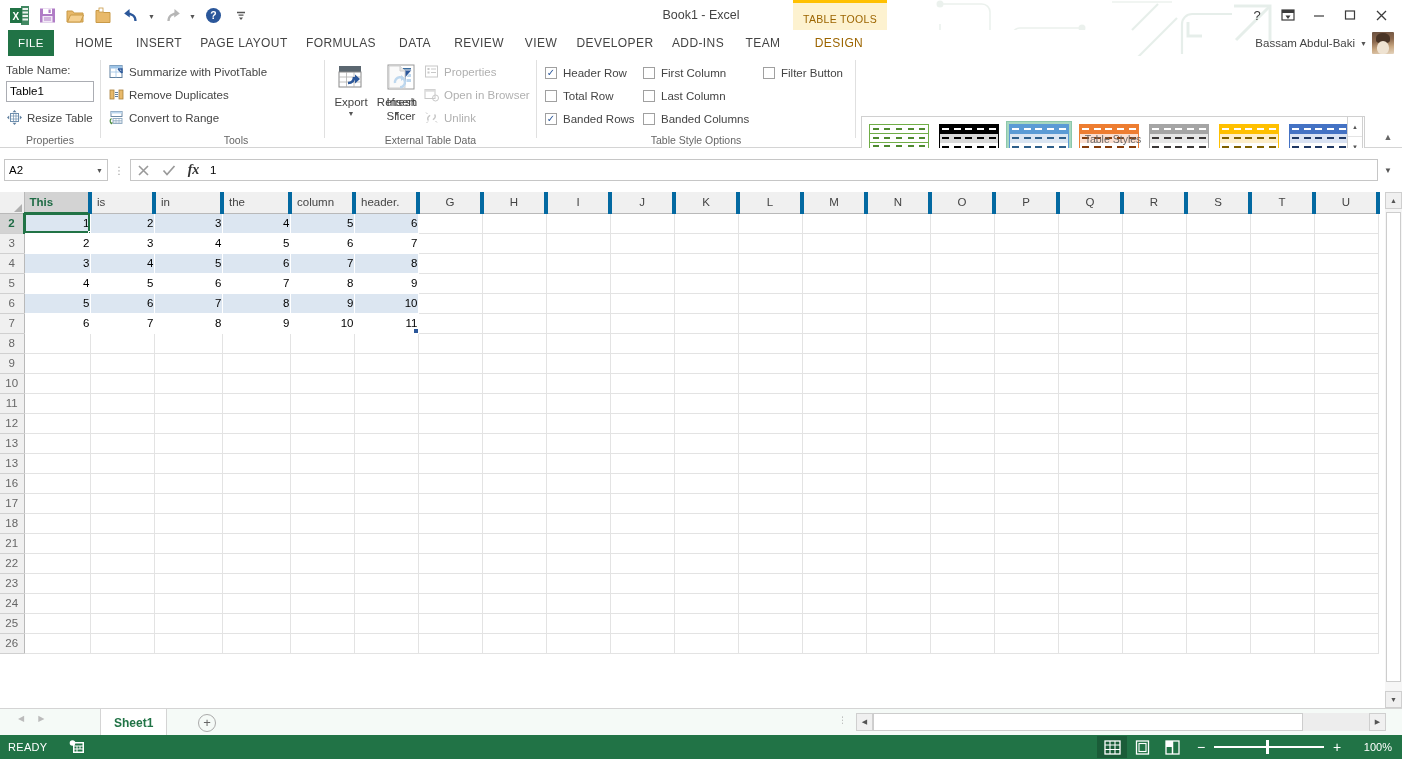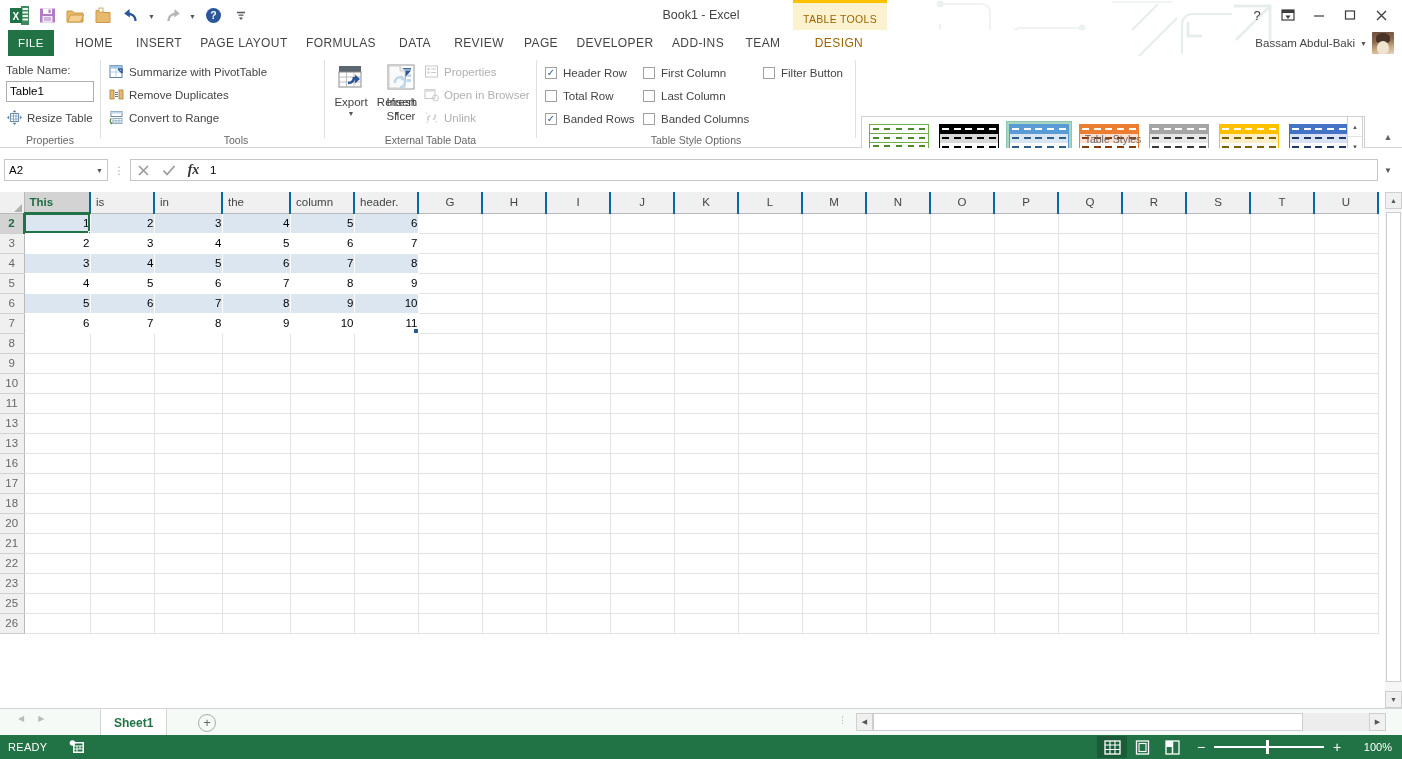--- a/index.html
+++ b/index.html
@@ -158,21 +158,21 @@
   table.sheet td, table.sheet th { padding: 0; }
   .corner {
     width: 24px; height: 21px; background: #f0f0f0; border-right: 1px solid #b9b9b9;
     border-bottom: 1px solid #b9b9b9; position: relative;
   }
   .corner:after {
     content:''; position:absolute; right:2px; bottom:1px; width:0;height:0;
     border-left: 8px solid transparent; border-bottom: 8px solid #b0b0b0;
   }
   .colh {
-    height: 21px; background: #f0f0f0; border-right: 2px solid #0369a1; border-bottom: 1px solid #b9b9b9;
+    height: 21px; background: #f0f0f0; border-right: 4px solid #0369a1; border-bottom: 1px solid #b9b9b9;
     font-weight: normal; font-size: 11.5px; color: #444; text-align: center; cursor: default;
   }
   .colh.tbl {
     text-align: left; padding-left: 5px; background: #f0f0f0; color: #444;
     border-bottom: 1px solid #b9b9b9;
   }
   .colh.tbl.active { background: #d3d3d3; color: #1f6b45; font-weight: bold; border-bottom: 2px solid #217346; }
   .rowh {
     width: 24px; height: 20px; background: #f0f0f0; border-right: 1px solid #b9b9b9;
     border-bottom: 1px solid #d0d0d0; font-weight: normal; font-size: 11.5px; color: #666;
@@ -368,21 +368,21 @@
 
   <div class="tabstrip">
     <div class="bgwhite"></div>
     <div class="tab file" style="left:8px;width:46px;">FILE</div>
     <div class="tab" style="left:68px;width:52px;">HOME</div>
     <div class="tab" style="left:130px;width:58px;">INSERT</div>
     <div class="tab" style="left:196px;width:96px;">PAGE LAYOUT</div>
     <div class="tab" style="left:300px;width:82px;">FORMULAS</div>
     <div class="tab" style="left:392px;width:46px;">DATA</div>
     <div class="tab" style="left:448px;width:62px;">REVIEW</div>
-    <div class="tab" style="left:518px;width:46px;">PAGE</div>
+    <div class="tab" style="left:518px;width:46px;">VIEW</div>
     <div class="tab" style="left:572px;width:86px;">DEVELOPER</div>
     <div class="tab" style="left:666px;width:64px;">ADD-INS</div>
     <div class="tab" style="left:738px;width:50px;">TEAM</div>
     <div class="tab active" style="left:796px;width:86px;">DESIGN</div>
   </div>
 
   <div class="user-area">
     <span>Bassam Abdul-Baki</span>
     <span style="font-size:7px;color:#555;">▼</span>
     <span class="avatar"></span>
@@ -1140,20 +1140,44 @@
             <td class="cell" style="width: 64px;"></td>
             <td class="cell" style="width: 64px;"></td>
             <td class="cell" style="width: 64px;"></td>
             <td class="cell" style="width: 64px;"></td>
             <td class="cell" style="width: 64px;"></td>
             <td class="cell" style="width: 64px;"></td>
             <td class="cell" style="width: 64px;"></td>
             <td class="cell" style="width: 64px;"></td>
           </tr>
           <tr>
+            <th class="rowh">12</th>
+            <td class="cell" style="width: 66px;"></td>
+            <td class="cell" style="width: 64px;"></td>
+            <td class="cell" style="width: 68px;"></td>
+            <td class="cell" style="width: 68px;"></td>
+            <td class="cell" style="width: 64px;"></td>
+            <td class="cell" style="width: 64px;"></td>
+            <td class="cell" style="width: 64px;"></td>
+            <td class="cell" style="width: 64px;"></td>
+            <td class="cell" style="width: 64px;"></td>
+            <td class="cell" style="width: 64px;"></td>
+            <td class="cell" style="width: 64px;"></td>
+            <td class="cell" style="width: 64px;"></td>
+            <td class="cell" style="width: 64px;"></td>
+            <td class="cell" style="width: 64px;"></td>
+            <td class="cell" style="width: 64px;"></td>
+            <td class="cell" style="width: 64px;"></td>
+            <td class="cell" style="width: 64px;"></td>
+            <td class="cell" style="width: 64px;"></td>
+            <td class="cell" style="width: 64px;"></td>
+            <td class="cell" style="width: 64px;"></td>
+            <td class="cell" style="width: 64px;"></td>
+          </tr>
+          <tr>
             <th class="rowh">13</th>
             <td class="cell" style="width: 66px;"></td>
             <td class="cell" style="width: 64px;"></td>
             <td class="cell" style="width: 68px;"></td>
             <td class="cell" style="width: 68px;"></td>
             <td class="cell" style="width: 64px;"></td>
             <td class="cell" style="width: 64px;"></td>
             <td class="cell" style="width: 64px;"></td>
             <td class="cell" style="width: 64px;"></td>
             <td class="cell" style="width: 64px;"></td>
@@ -1260,44 +1284,20 @@
             <td class="cell" style="width: 64px;"></td>
             <td class="cell" style="width: 64px;"></td>
             <td class="cell" style="width: 64px;"></td>
             <td class="cell" style="width: 64px;"></td>
             <td class="cell" style="width: 64px;"></td>
             <td class="cell" style="width: 64px;"></td>
             <td class="cell" style="width: 64px;"></td>
             <td class="cell" style="width: 64px;"></td>
           </tr>
           <tr>
-            <th class="rowh">20</th>
-            <td class="cell" style="width: 66px;"></td>
-            <td class="cell" style="width: 64px;"></td>
-            <td class="cell" style="width: 68px;"></td>
-            <td class="cell" style="width: 68px;"></td>
-            <td class="cell" style="width: 64px;"></td>
-            <td class="cell" style="width: 64px;"></td>
-            <td class="cell" style="width: 64px;"></td>
-            <td class="cell" style="width: 64px;"></td>
-            <td class="cell" style="width: 64px;"></td>
-            <td class="cell" style="width: 64px;"></td>
-            <td class="cell" style="width: 64px;"></td>
-            <td class="cell" style="width: 64px;"></td>
-            <td class="cell" style="width: 64px;"></td>
-            <td class="cell" style="width: 64px;"></td>
-            <td class="cell" style="width: 64px;"></td>
-            <td class="cell" style="width: 64px;"></td>
-            <td class="cell" style="width: 64px;"></td>
-            <td class="cell" style="width: 64px;"></td>
-            <td class="cell" style="width: 64px;"></td>
-            <td class="cell" style="width: 64px;"></td>
-            <td class="cell" style="width: 64px;"></td>
-          </tr>
-          <tr>
             <th class="rowh">21</th>
             <td class="cell" style="width: 66px;"></td>
             <td class="cell" style="width: 64px;"></td>
             <td class="cell" style="width: 68px;"></td>
             <td class="cell" style="width: 68px;"></td>
             <td class="cell" style="width: 64px;"></td>
             <td class="cell" style="width: 64px;"></td>
             <td class="cell" style="width: 64px;"></td>
             <td class="cell" style="width: 64px;"></td>
             <td class="cell" style="width: 64px;"></td>
@@ -1333,20 +1333,44 @@
             <td class="cell" style="width: 64px;"></td>
             <td class="cell" style="width: 64px;"></td>
             <td class="cell" style="width: 64px;"></td>
             <td class="cell" style="width: 64px;"></td>
             <td class="cell" style="width: 64px;"></td>
             <td class="cell" style="width: 64px;"></td>
             <td class="cell" style="width: 64px;"></td>
           </tr>
           <tr>
             <th class="rowh">23</th>
+            <td class="cell" style="width: 66px;"></td>
+            <td class="cell" style="width: 64px;"></td>
+            <td class="cell" style="width: 68px;"></td>
+            <td class="cell" style="width: 68px;"></td>
+            <td class="cell" style="width: 64px;"></td>
+            <td class="cell" style="width: 64px;"></td>
+            <td class="cell" style="width: 64px;"></td>
+            <td class="cell" style="width: 64px;"></td>
+            <td class="cell" style="width: 64px;"></td>
+            <td class="cell" style="width: 64px;"></td>
+            <td class="cell" style="width: 64px;"></td>
+            <td class="cell" style="width: 64px;"></td>
+            <td class="cell" style="width: 64px;"></td>
+            <td class="cell" style="width: 64px;"></td>
+            <td class="cell" style="width: 64px;"></td>
+            <td class="cell" style="width: 64px;"></td>
+            <td class="cell" style="width: 64px;"></td>
+            <td class="cell" style="width: 64px;"></td>
+            <td class="cell" style="width: 64px;"></td>
+            <td class="cell" style="width: 64px;"></td>
+            <td class="cell" style="width: 64px;"></td>
+          </tr>
+          <tr>
+            <th class="rowh">24</th>
             <td class="cell" style="width: 66px;"></td>
             <td class="cell" style="width: 64px;"></td>
             <td class="cell" style="width: 68px;"></td>
             <td class="cell" style="width: 68px;"></td>
             <td class="cell" style="width: 64px;"></td>
             <td class="cell" style="width: 64px;"></td>
             <td class="cell" style="width: 64px;"></td>
             <td class="cell" style="width: 64px;"></td>
             <td class="cell" style="width: 64px;"></td>
             <td class="cell" style="width: 64px;"></td>

